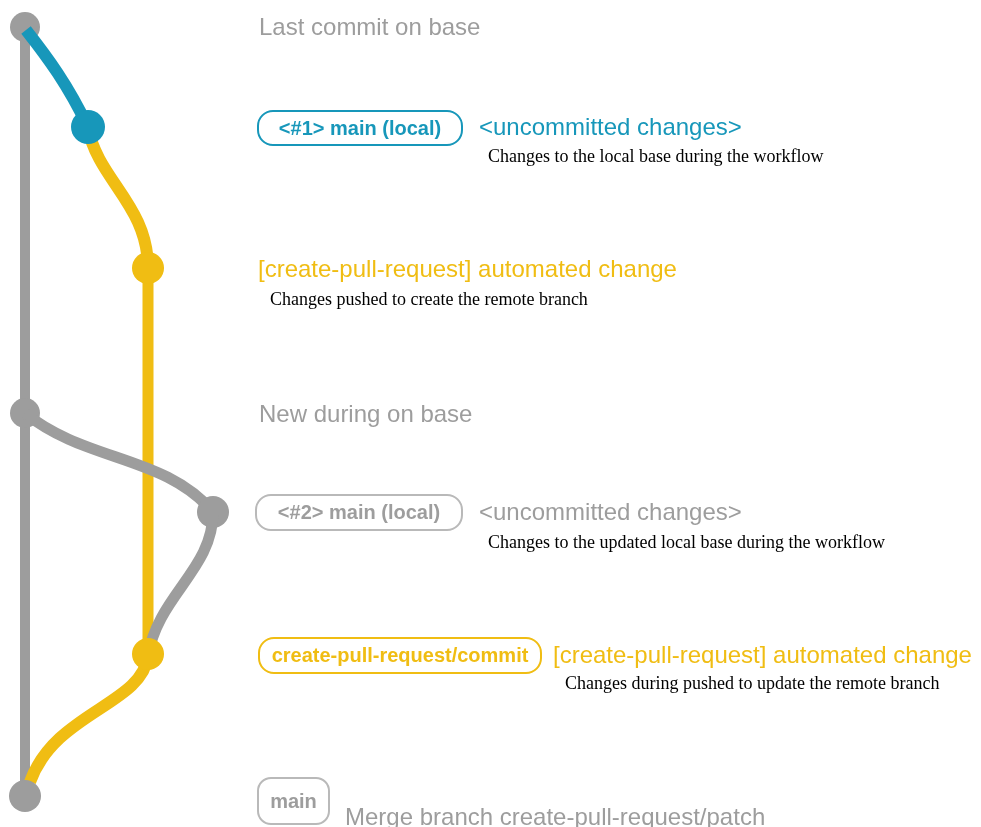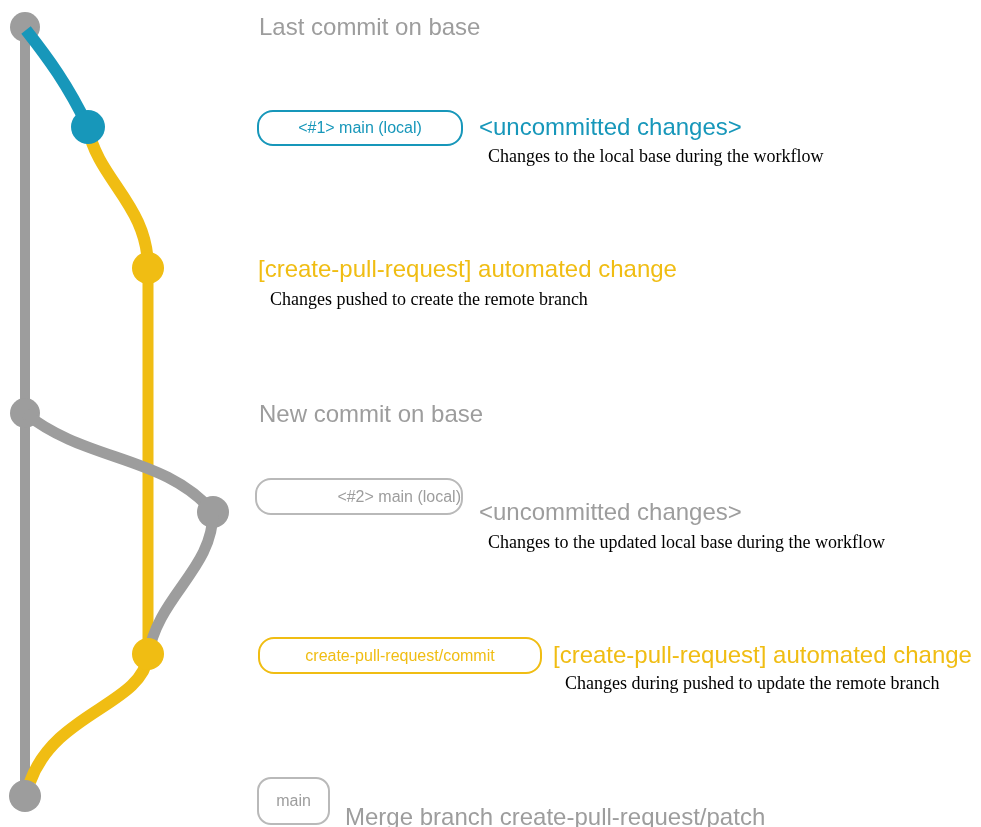--- a/index.html
+++ b/index.html
@@ -15,21 +15,21 @@
   .f-gray{fill:var(--gray);}
   .f-blue{fill:var(--blue);}
   .f-yellow{fill:var(--yellow);}
   .lbl{position:absolute;font-size:24px;line-height:24px;white-space:nowrap;}
   .c-gray{color:var(--gray);}
   .c-blue{color:var(--blue);}
   .c-yellow{color:var(--yellow);}
   .desc{position:absolute;font-family:"Liberation Serif",serif;font-size:18px;line-height:22px;
         color:var(--text);white-space:nowrap;}
   .tag{position:absolute;display:flex;align-items:center;justify-content:center;
-       box-sizing:border-box;border-radius:16px;font-size:16px;white-space:nowrap;background:var(--background);}
+       box-sizing:border-box;border-radius:16px;font-size:20px;white-space:nowrap;background:var(--background);font-weight:bold;}
   .tag-blue{border:2px solid var(--blue);color:var(--blue);}
   .tag-gray{border:2px solid var(--gray_border);color:var(--gray);}
   .tag-yellow{border:2px solid var(--yellow);color:var(--yellow);}
 </style>
 </head>
 <body>
 
 <div id="stage">
 
   <svg id="graph-svg" width="981" height="827" viewBox="0 0 981 827">
@@ -67,23 +67,23 @@
 
   <div class="tag tag-blue" style="left:257px;top:110px;width:206px;height:36px;">
     <span>&lt;#1&gt; main (local)</span>
   </div>
   <div class="lbl c-blue" style="left:479px;top:115px;">&lt;uncommitted changes&gt;</div>
   <div class="desc" style="left:488px;top:145px;">Changes to the local base during the workflow</div>
 
   <div class="lbl c-yellow" style="left:258px;top:257px;">[create-pull-request] automated change</div>
   <div class="desc" style="left:270px;top:288px;">Changes pushed to create the remote branch</div>
 
-  <div class="lbl c-gray" style="left:259px;top:402px;">New commit on base</div>
+  <div class="lbl c-gray" style="left:259px;top:402px;">New during on base</div>
 
-  <div class="tag tag-gray" style="left:255px;top:478px;width:208px;height:37px;justify-content:flex-end;">
+  <div class="tag tag-gray" style="left:255px;top:494px;width:208px;height:37px;">
     <span>&lt;#2&gt; main (local)</span>
   </div>
   <div class="lbl c-gray" style="left:479px;top:500px;">&lt;uncommitted changes&gt;</div>
   <div class="desc" style="left:488px;top:531px;">Changes to the updated local base during the workflow</div>
 
   <div class="tag tag-yellow" style="left:258px;top:637px;width:284px;height:37px;">
     <span>create-pull-request/commit</span>
   </div>
   <div class="lbl c-yellow" style="left:553px;top:643px;">[create-pull-request] automated change</div>
   <div class="desc" style="left:565px;top:672px;">Changes during pushed to update the remote branch</div>

